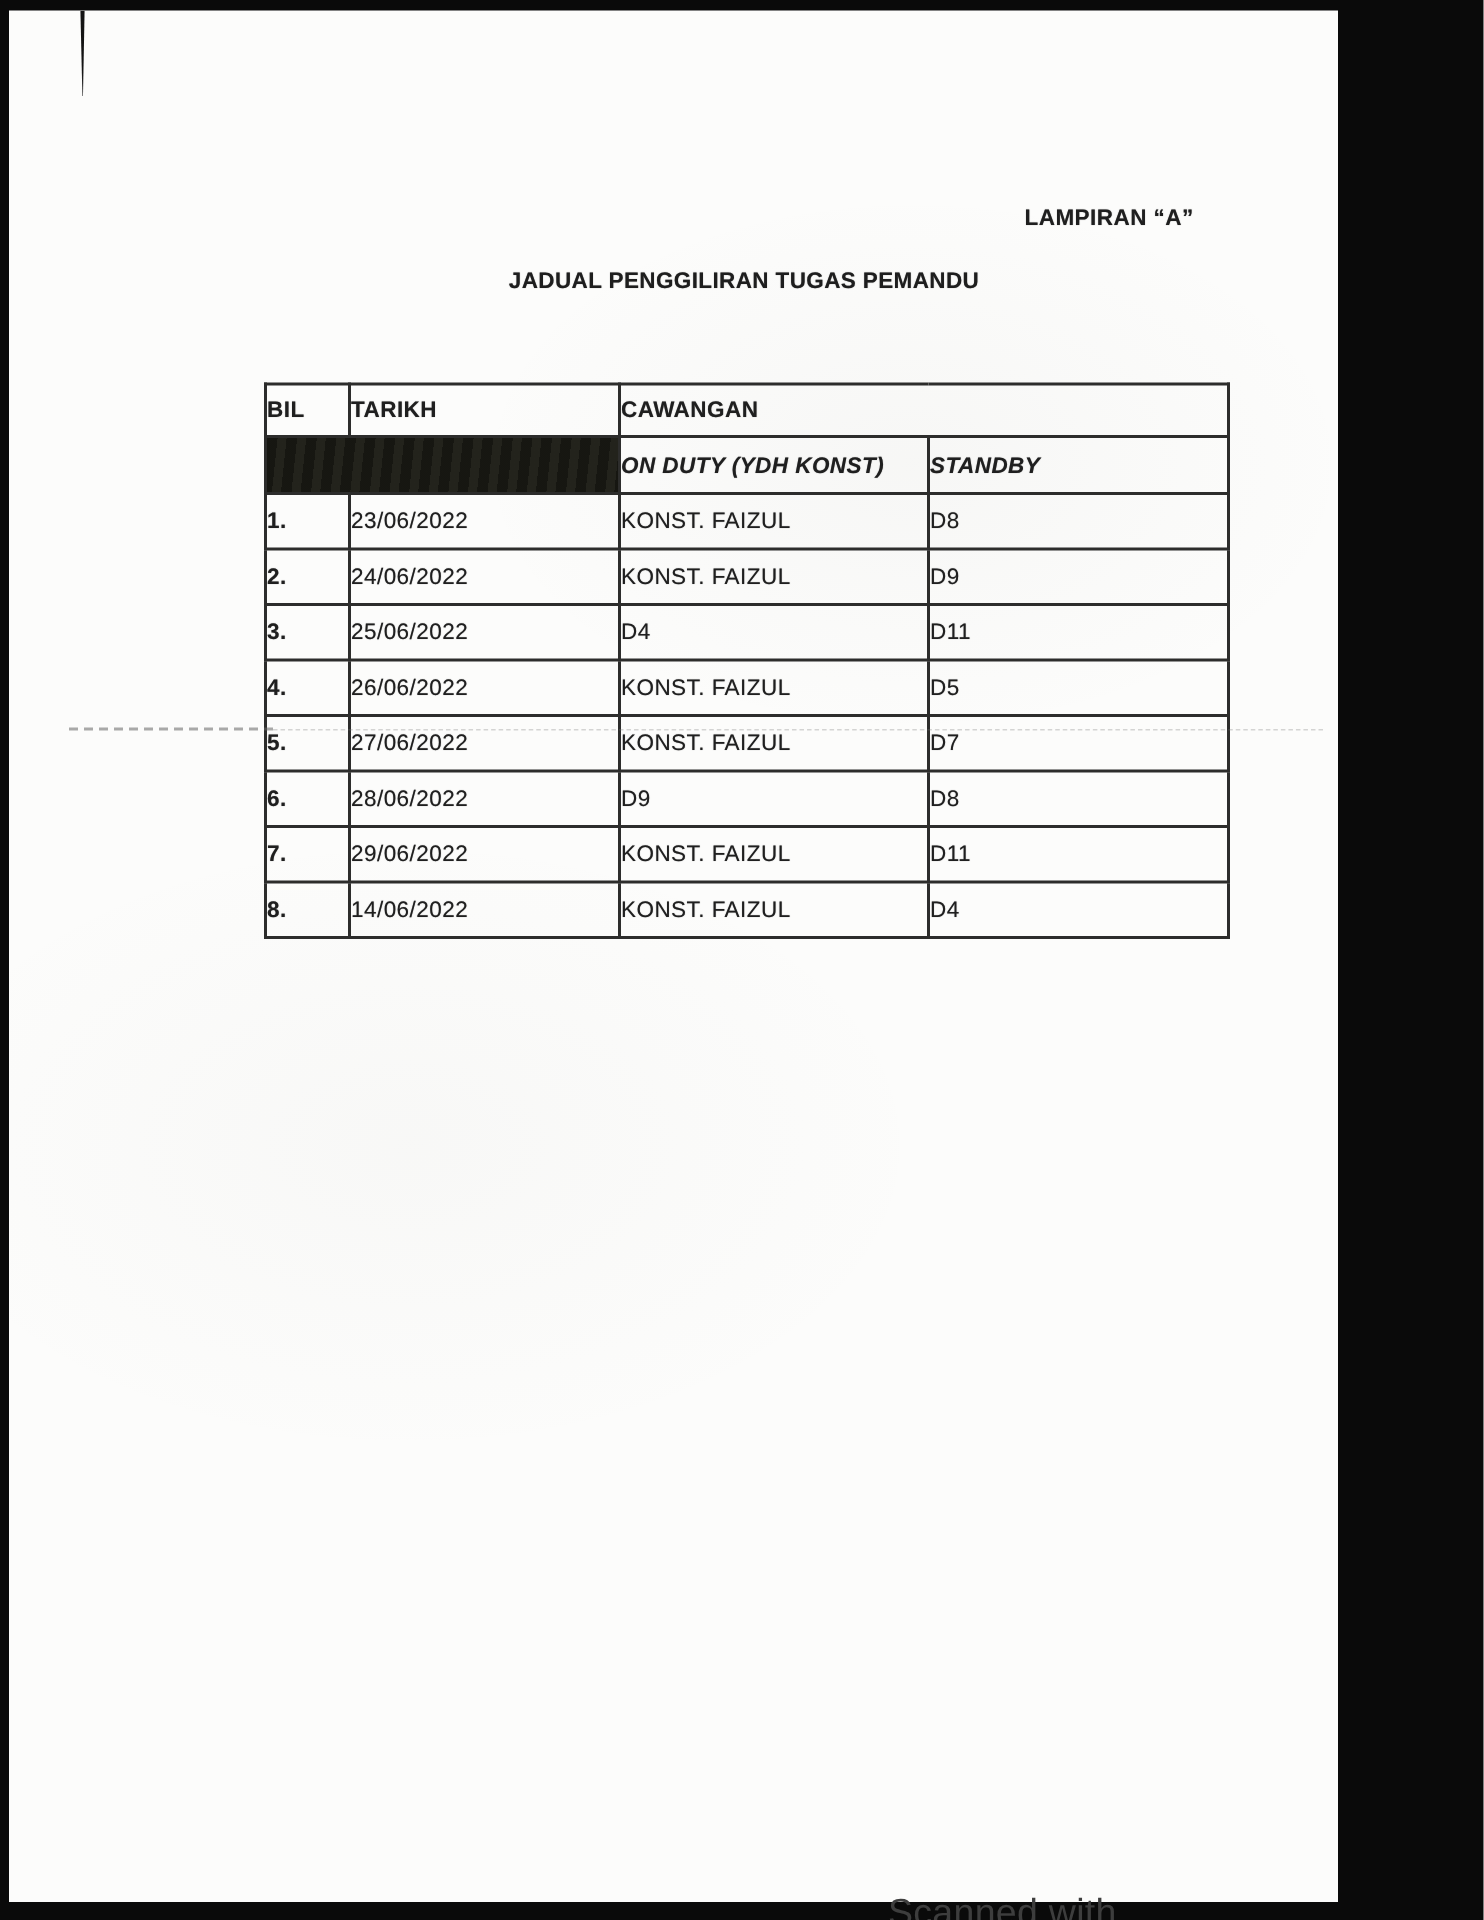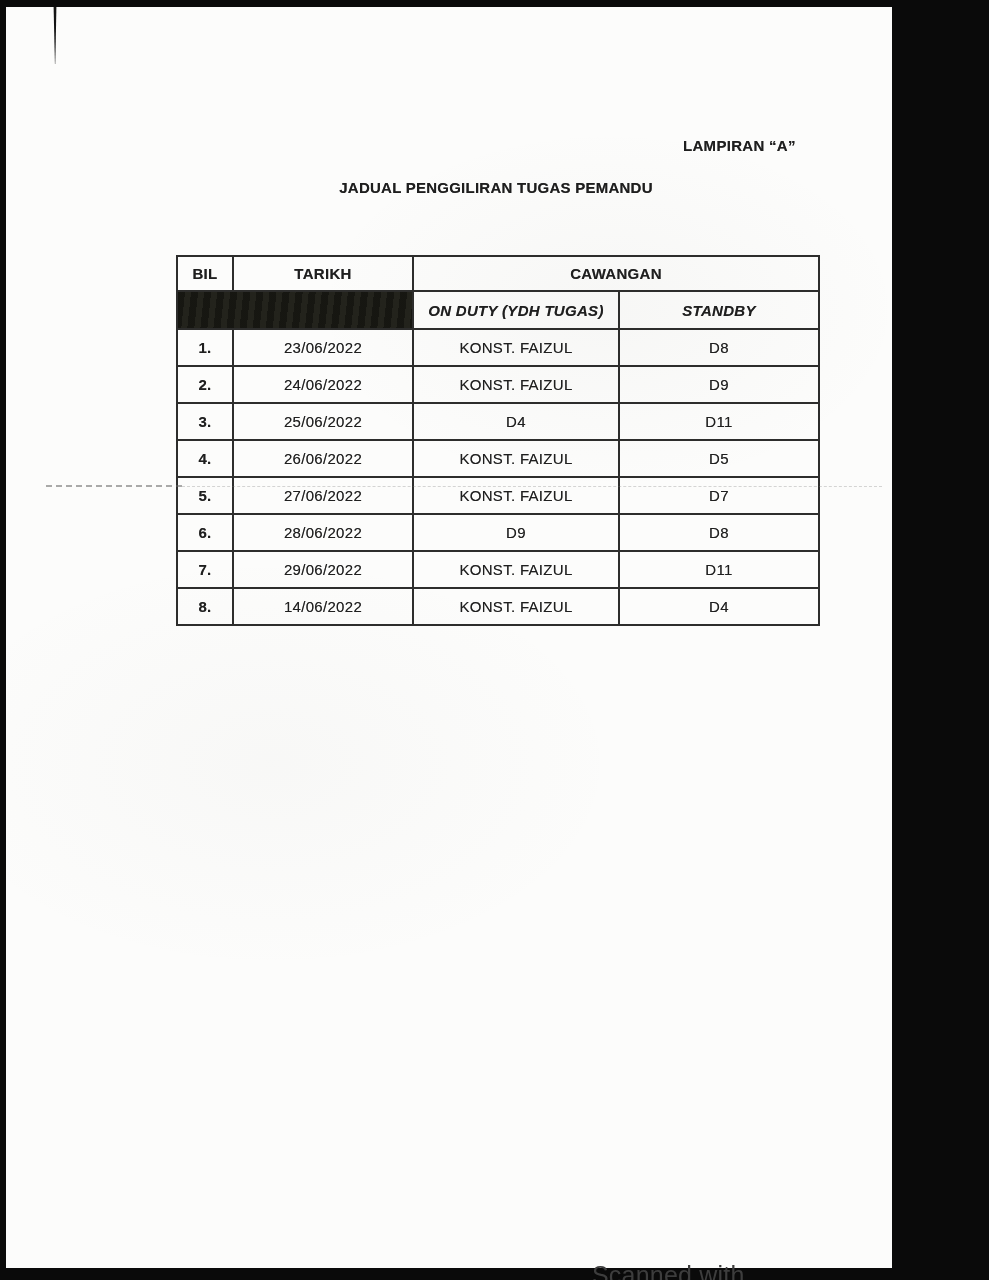--- a/index.html
+++ b/index.html
@@ -51,21 +51,21 @@
   table.roster {
     position: absolute;
     left: 170px; top: 248px;
     width: 642px;
     border-collapse: collapse;
     table-layout: fixed;
     color: #1f1f1f;
   }
   table.roster th, table.roster td {
     border: 2px solid #2d2d2c;
-    text-align: center;
+    text-align: left;
     vertical-align: middle;
     font-size: 15px;
     letter-spacing: 0.3px;
     text-shadow: 0 0 0.6px rgba(25,25,25,0.55);
     overflow: hidden;
   }
   table.roster thead tr.hdr-top { height: 35px; }
   table.roster thead tr.hdr-sub { height: 38px; }
   table.roster tbody tr { height: 37px; }
   table.roster th { font-weight: bold; }
@@ -120,21 +120,21 @@
       <col style="width:200px">
     </colgroup>
     <thead>
       <tr class="hdr-top">
         <th>BIL</th>
         <th>TARIKH</th>
         <th colspan="2">CAWANGAN</th>
       </tr>
       <tr class="hdr-sub">
         <th colspan="2" class="redacted"></th>
-        <th class="italic">ON DUTY (YDH TUGAS)</th>
+        <th class="italic">ON DUTY (YDH KONST)</th>
         <th class="italic">STANDBY</th>
       </tr>
     </thead>
     <tbody>
       <tr>
         <td class="bil">1.</td>
         <td>23/06/2022</td>
         <td class="onduty">KONST. FAIZUL</td>
         <td>D8</td>
       </tr>

